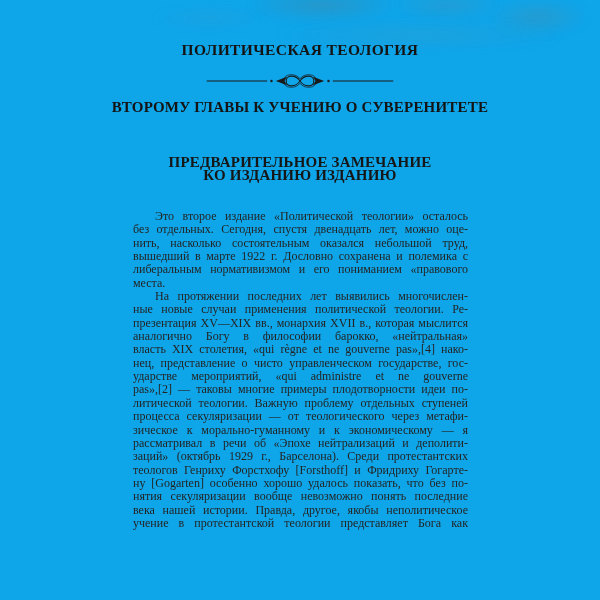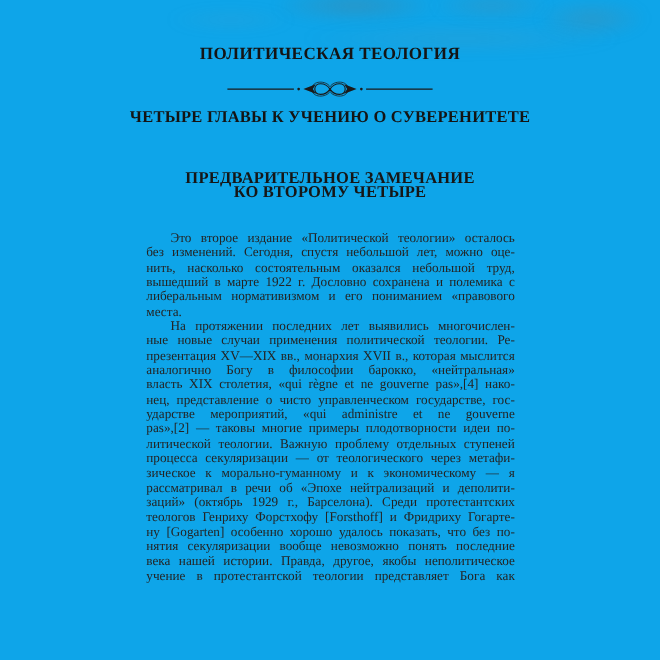--- a/index.html
+++ b/index.html
@@ -118,31 +118,31 @@
       <circle cx="143" cy="13" r="1.4" fill="#1a1a1a"></circle>
       <polygon points="82,13 95,8 92,13 95,18" fill="#1a1a1a"></polygon>
       <polygon points="138,13 125,8 128,13 125,18" fill="#1a1a1a"></polygon>
       <g stroke="#1a1a1a" fill="none" stroke-width="1.2">
         <path d="M94,13 C94,5.5 105,5.5 110,13 C115,20.5 126,20.5 126,13 C126,5.5 115,5.5 110,13 C105,20.5 94,20.5 94,13 Z"></path>
         <path d="M91,13 C91,3.5 106,3.8 110,10.5 C114,3.8 129,3.5 129,13 C129,22.5 114,22.2 110,15.5 C106,22.2 91,22.5 91,13 Z" stroke-width="0.8"></path>
       </g>
     </svg>
   </div>
 
-  <h2 class="page-subtitle">ЧЕТЫРЕ ГЛАВЫ К УЧЕНИЮ О СУВЕРЕНИТЕТЕ</h2>
+  <h2 class="page-subtitle">ВТОРОМУ ГЛАВЫ К УЧЕНИЮ О СУВЕРЕНИТЕТЕ</h2>
 
   <div class="section-heading">
     <div>ПРЕДВАРИТЕЛЬНОЕ ЗАМЕЧАНИЕ</div>
-    <div>КО ВТОРОМУ ЧЕТЫРЕ</div>
+    <div>КО ИЗДАНИЮ ИЗДАНИЮ</div>
   </div>
 
   <div class="body-text">
     <div>
         <div class="text-line first-line">Это второе издание «Политической теологии» осталось</div>
-        <div class="text-line">без изменений. Сегодня, спустя небольшой лет, можно оце-</div>
+        <div class="text-line">без отдельных. Сегодня, спустя двенадцать лет, можно оце-</div>
         <div class="text-line">нить, насколько состоятельным оказался небольшой труд,</div>
         <div class="text-line">вышедший в марте 1922 г. Дословно сохранена и полемика с</div>
         <div class="text-line">либеральным нормативизмом и его пониманием «правового</div>
         <div class="text-line last-plain">места.</div>
       </div>
     <div>
         <div class="text-line first-line">На протяжении последних лет выявились многочислен-</div>
         <div class="text-line">ные новые случаи применения политической теологии. Ре-</div>
         <div class="text-line">презентация XV—XIX вв., монархия XVII в., которая мыслится</div>
         <div class="text-line">аналогично Богу в философии барокко, «нейтральная»</div>

